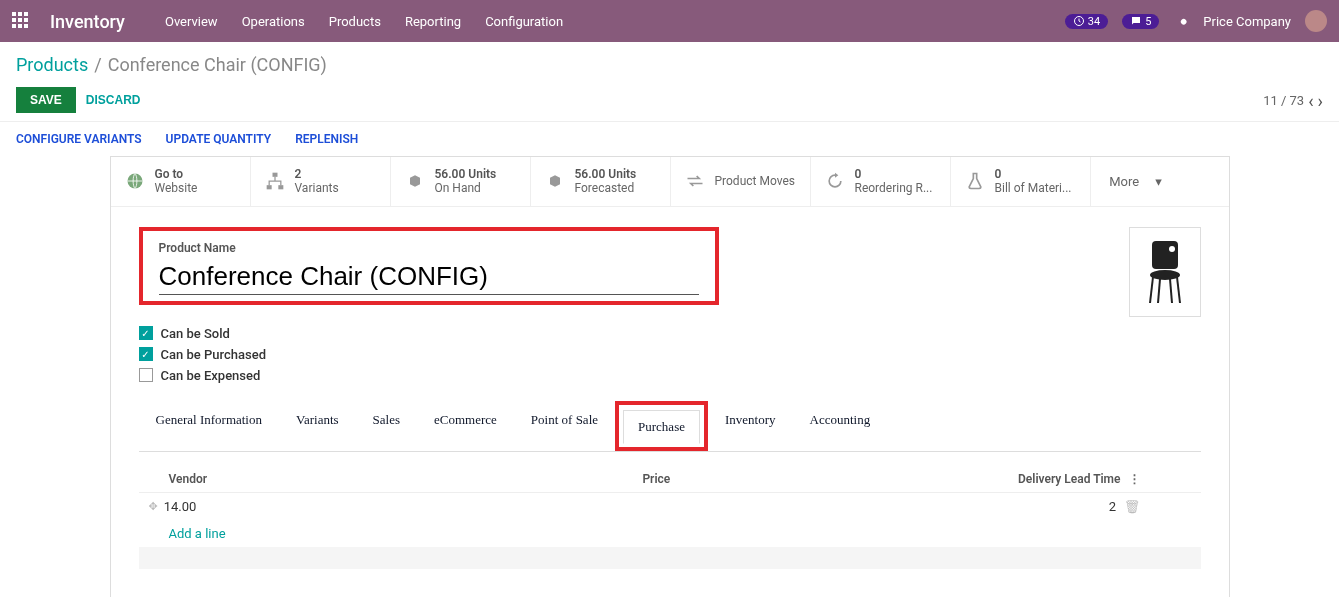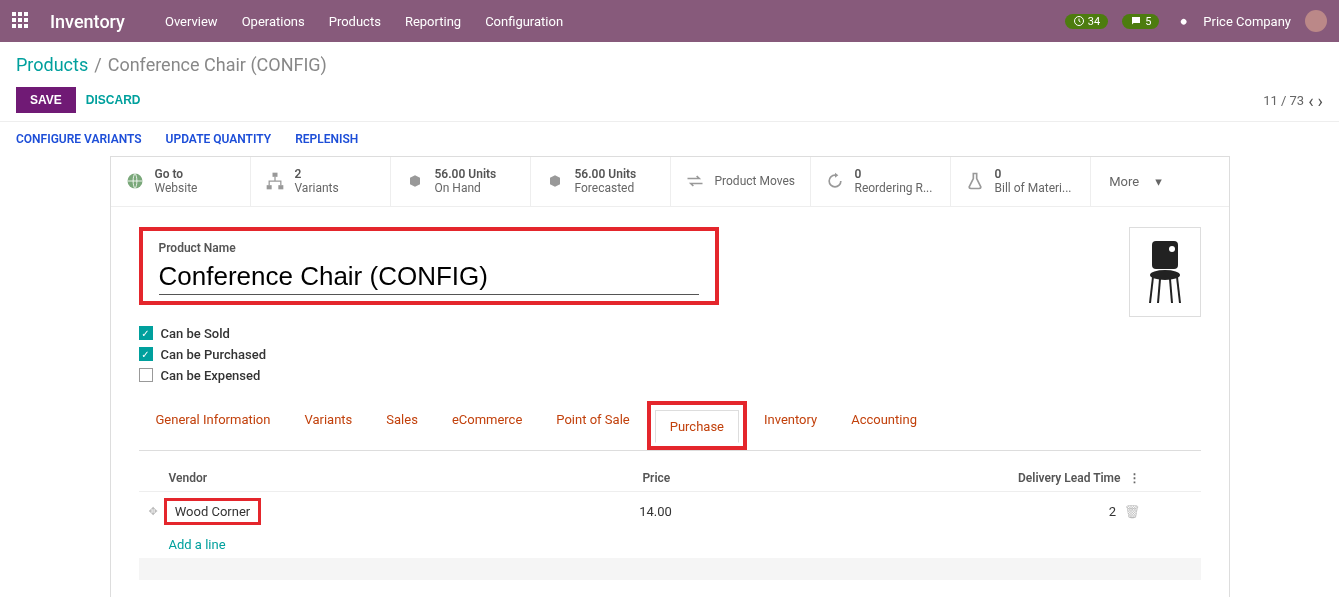--- a/index.html
+++ b/index.html
@@ -6,33 +6,33 @@
 body { font-family: -apple-system, BlinkMacSystemFont, "Segoe UI", Roboto, Arial, sans-serif; font-size: 13px; color: #333; background: #fff; width: 1339px; }
 
 
 .top-nav { background: #875a7b; height: 42px; display: flex; align-items: center; padding: 0 12px; color: #fff; }
 .apps-icon { width: 18px; height: 18px; display: grid; grid-template-columns: repeat(3,4px); grid-template-rows: repeat(3,4px); gap: 2px; margin-right: 20px; cursor: pointer; }
 .apps-icon span { background: #fff; width: 4px; height: 4px; }
 .module-title { font-size: 18px; font-weight: 500; margin-right: 40px; }
 .nav-menu { display: flex; gap: 24px; }
 .nav-item { color: #fff; cursor: pointer; font-size: 13px; }
 .nav-right { margin-left: auto; display: flex; align-items: center; gap: 14px; }
-.badge-pill { background: #4d7c0f; border-radius: 10px; padding: 1px 8px; font-size: 11px; display: flex; align-items: center; gap: 3px; cursor: pointer; }
+.badge-pill { background: #4c1d95; border-radius: 10px; padding: 1px 8px; font-size: 11px; display: flex; align-items: center; gap: 3px; cursor: pointer; }
 .company-name { font-size: 13px; }
 .avatar { width: 22px; height: 22px; border-radius: 50%; background: #b88; }
 
 
 .crumb-row { padding: 12px 16px 6px; display: flex; align-items: center; }
 .crumb-link { color: #00a09d; font-size: 18px; cursor: pointer; }
 .crumb-sep { color: #888; font-size: 18px; margin: 0 6px; }
 .crumb-current { color: #888; font-size: 18px; }
 
 
 .actions-row { padding: 6px 16px 8px; display: flex; align-items: center; }
-.btn-save { background: #701a75; color: #fff; border: none; padding: 6px 14px; font-size: 12px; font-weight: 600; cursor: pointer; margin-right: 10px; }
+.btn-save { background: #15803d; color: #fff; border: none; padding: 6px 14px; font-size: 12px; font-weight: 600; cursor: pointer; margin-right: 10px; }
 .btn-discard { color: #00a09d; background: none; border: none; font-size: 12px; font-weight: 600; cursor: pointer; }
 .pager { margin-left: auto; display: flex; align-items: center; gap: 4px; color: #666; font-size: 13px; }
 .pager-arrow { cursor: pointer; font-size: 18px; color: #555; }
 
 
 .secondary-actions { border-top: 1px solid #eee; padding: 10px 16px; display: flex; gap: 24px; }
 .sec-link { color: #1d4ed8; font-size: 12px; font-weight: 600; cursor: pointer; }
 
 
 .sheet { max-width: 1120px; margin: 0 auto 40px; border: 1px solid #ddd; background: #fff; }
@@ -54,21 +54,21 @@
 .name-box { border: 4px solid #e4262c; padding: 10px 16px 6px; display: inline-block; margin-bottom: 15px; }
 .name-input { font-size: 26px; border: none; border-bottom: 1px solid #555; padding: 2px 0; width: 540px; outline: none; }
 .checklist { margin-top: 6px; display: flex; flex-direction: column; gap: 6px; }
 .check-item { display: flex; align-items: center; gap: 8px; }
 .checkbox { width: 14px; height: 14px; border: 1px solid #999; display: inline-flex; align-items: center; justify-content: center; cursor: pointer; }
 .checkbox.checked { background: #00a09d; border-color: #00a09d; color: #fff; font-size: 10px; }
 .check-label { font-size: 13px; font-weight: 500; color: #333; }
 
 
 .tabs { display: flex; border-bottom: 1px solid #ddd; margin-top: 18px; }
-.tab { padding: 10px 16px; border: 1px solid transparent; border-bottom: none; font-size: 13px; color: #c2410c; cursor: pointer; }
+.tab { padding: 10px 16px; border: 1px solid transparent; border-bottom: none; font-size: 13px; color: #0f172a; cursor: pointer; font-family: Liberation Serif, serif; }
 .tab.active-wrap { border: 4px solid #e4262c; padding: 4px; }
 .tab.active-wrap .inner { border: 1px solid #ddd; border-bottom: 1px solid #fff; padding: 8px 14px; background: #fff; position: relative; top: 1px; }
 
 
 .vendor-area { padding: 14px 0; }
 .vtable { width: 100%; }
 .vhead { display: flex; padding: 6px 60px 6px 30px; font-size: 12px; font-weight: 600; color: #555; border-bottom: 1px solid #eee; }
 .col-vendor { flex: 1 1 45%; }
 .col-price { flex: 1 1 30%; text-align: left; }
 .col-lead { flex: 0 0 150px; text-align: right; }
@@ -275,25 +275,20 @@
     <div class="vendor-area">
       <div class="vtable">
         <div class="vhead">
           <div class="col-vendor">Vendor</div>
           <div class="col-price">Price</div>
           <div class="col-lead">Delivery Lead Time</div>
           <div class="col-menu menu-dots">⋮</div>
         </div>
         <div class="vrow">
           <span class="drag-handle">✥</span>
-          <div class="col-vendor">
-            <span class="vendor-name-box">
-              <span>Wood Corner</span>
-            </span>
-          </div>
           <div class="col-price">14.00</div>
           <div class="col-lead">2</div>
           <div class="col-menu"><span class="trash">🗑</span></div>
         </div>
         <div class="add-line">Add a line</div>
         <div class="spacer-row"></div>
       </div>
     </div>
   </div>
 </div>

